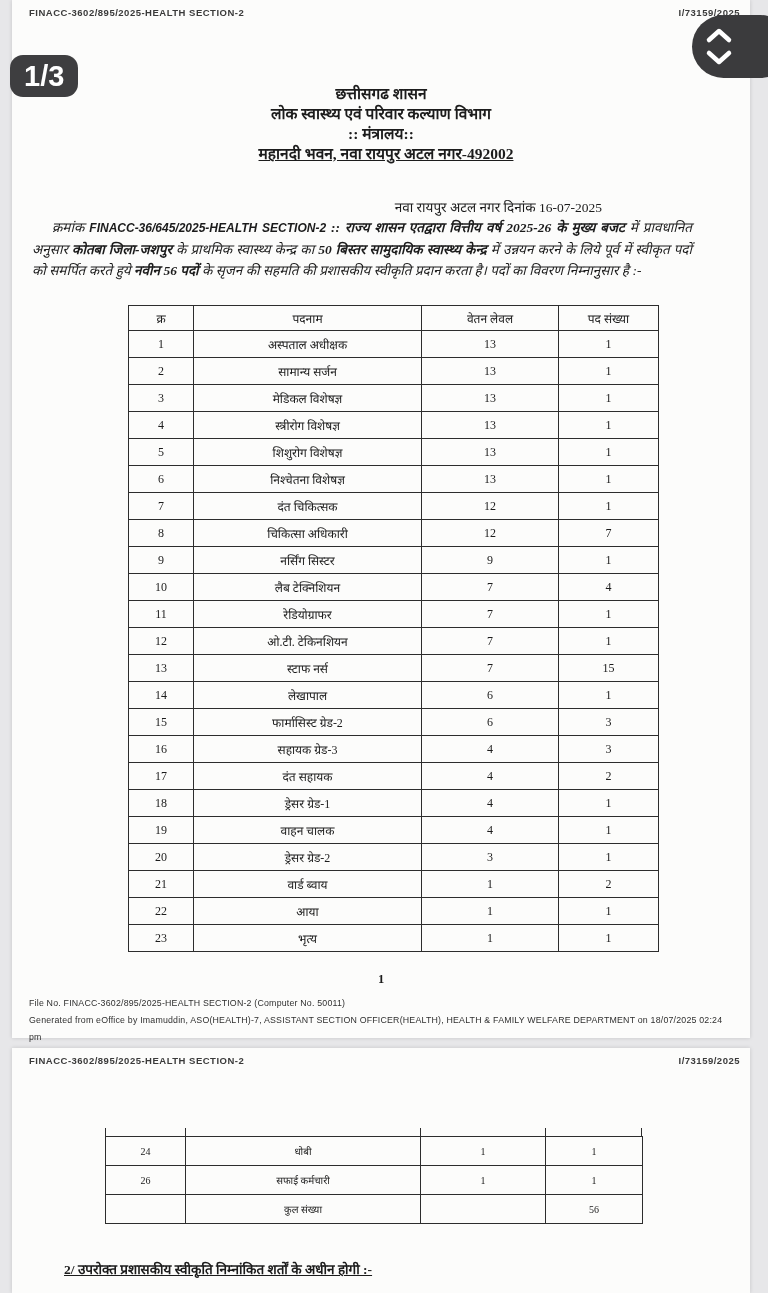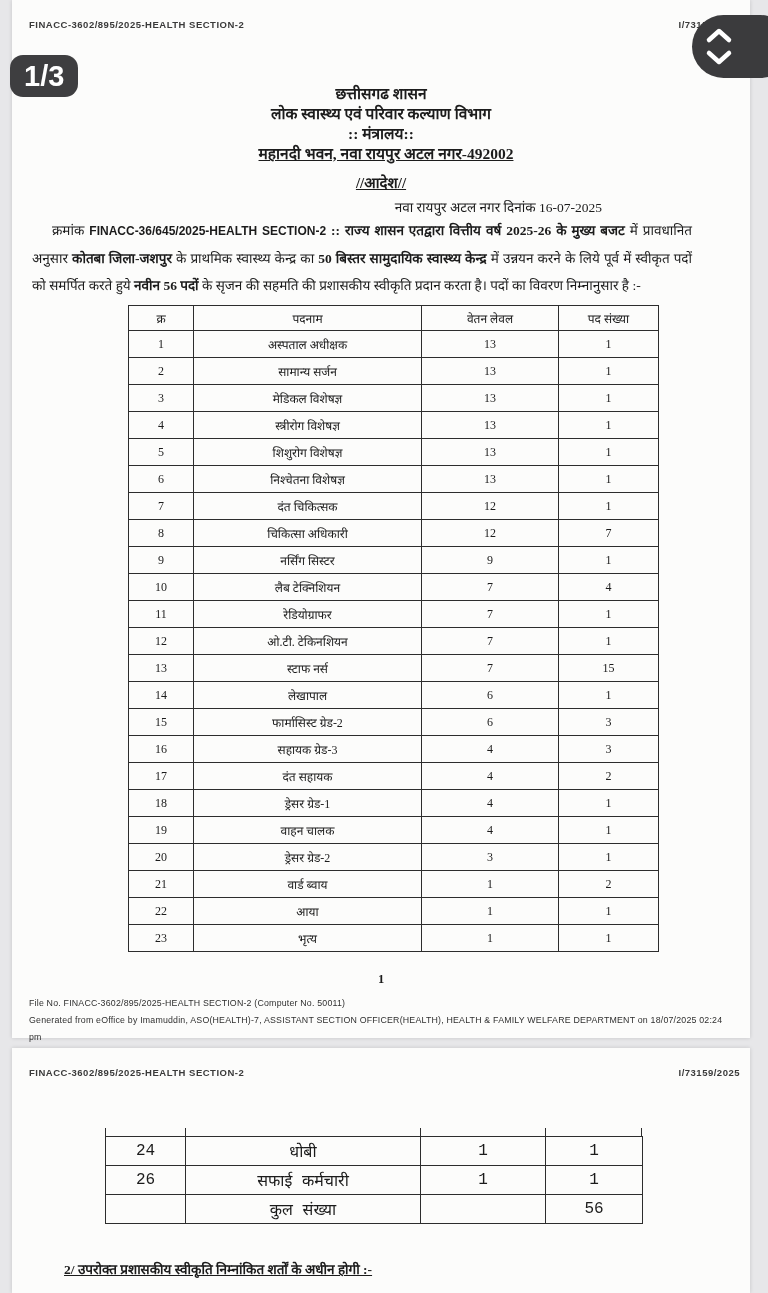--- a/index.html
+++ b/index.html
@@ -9,21 +9,21 @@
     font-family:"Liberation Sans", sans-serif;
     color:#1b1b1b;
   }
   .page{
     position:absolute;left:12px;width:738px;background:#fcfcfb;
     box-shadow:0 0 4px rgba(0,0,0,.15);
   }
   #page1{top:0;height:1038px;}
   #page2{top:1048px;height:245px;}
   .doc-header{
-    position:absolute;top:19px;left:17px;right:10px;
+    position:absolute;top:7px;left:17px;right:10px;
     display:flex;justify-content:space-between;
     font-size:9.5px;font-weight:bold;letter-spacing:.5px;color:#3a3a3a;
   }
   .badge{
     position:absolute;left:10px;top:55px;
     background:#3e3e40;color:#ffffff;
     font-size:29px;font-weight:bold;
     padding:5px 14px 4px 14px;border-radius:13px;
     font-family:"Liberation Sans", sans-serif;
   }
@@ -36,22 +36,23 @@
   .order-heading{
     position:absolute;top:172px;width:100%;text-align:center;
     font-size:15px;font-weight:bold;text-decoration:underline;
   }
   .date-line{
     position:absolute;top:198px;right:148px;
     font-size:13.5px;
   }
   .para{
     position:absolute;top:217px;left:20px;width:660px;
-    font-size:13.5px;line-height:27px;text-align:justify;
+    font-size:13.5px;line-height:21px;text-align:justify;
     text-indent:20px;
+    font-style:italic;
   }
   .para .latin{font-family:"Liberation Sans",sans-serif;font-size:12px;}
   table{border-collapse:collapse;table-layout:fixed;}
   #posts-table-p1{position:absolute;top:305px;left:103px;width:530px;margin-left:13px;}
   #posts-table-p1 th,#posts-table-p1 td{
     border:1px solid #2d2d2d;text-align:center;vertical-align:middle;
     font-size:12px;font-weight:normal;padding:0;height:26px;
     font-family:"Liberation Serif","DejaVu Serif",serif;
   }
   #posts-table-p1 th{height:24px;}
@@ -65,22 +66,22 @@
   }
   .stub{position:absolute;top:80px;left:93px;width:537px;height:8px;display:flex;}
   .stub div{box-sizing:border-box;border-left:1px solid #2d2d2d;height:8px;}
   .stub div:nth-child(1){width:80px;}
   .stub div:nth-child(2){width:235px;}
   .stub div:nth-child(3){width:125px;}
   .stub div:nth-child(4){width:97px;border-right:1px solid #2d2d2d;}
   #posts-table-p2{position:absolute;top:88px;left:93px;width:537px;}
   #posts-table-p2 td{
     border:1px solid #2d2d2d;text-align:center;vertical-align:middle;
-    font-size:16px;padding:0;height:28px;
-    font-family:Liberation Mono, monospace;
+    font-size:10px;padding:0;height:28px;
+    font-family:Liberation Serif, serif;
   }
   .condition{
     position:absolute;top:212px;left:52px;
     font-size:13.5px;font-weight:bold;text-decoration:underline;
   }
   .scroll-pill{
     position:absolute;top:15px;left:692px;width:100px;height:63px;
     background:#3b3b3d;border-radius:32px;
     display:flex;flex-direction:column;justify-content:center;
     gap:5px;padding-left:13px;box-sizing:border-box;
@@ -99,21 +100,20 @@
     <span>I/73159/2025</span>
   </div>
 
   <div class="title devn">
     <div>छत्तीसगढ शासन</div>
     <div>लोक स्वास्थ्य एवं परिवार कल्याण विभाग</div>
     <div>:: मंत्रालय::</div>
     <div class="u">महानदी भवन, नवा रायपुर अटल नगर-492002</div>
   </div>
 
-  <div class="order-heading devn">//आदेश//</div>
 
   <div class="date-line devn">नवा रायपुर अटल नगर दिनांक 16-07-2025</div>
 
   <div class="para devn"><span>क्रमांक </span><span class="latin" style="font-weight: bold;">FINACC-36/645/2025-HEALTH SECTION-2</span><span style="font-weight: bold;"> :: </span><span style="font-weight: bold;">राज्य शासन एतद्वारा  वित्तीय वर्ष 2025-26 के मुख्य बजट </span><span>में प्रावधानित अनुसार </span><span style="font-weight: bold;">कोतबा जिला-जशपुर </span><span>के प्राथमिक स्वास्थ्य केन्द्र का </span><span style="font-weight: bold;">50 बिस्तर सामुदायिक स्वास्थ्य केन्द्र </span><span>में उन्नयन करने के लिये पूर्व में स्वीकृत पदों को समर्पित करते हुये </span><span style="font-weight: bold;">नवीन 56 पदों </span><span>के  सृजन  की सहमति की प्रशासकीय स्वीकृति प्रदान करता है। पदों का विवरण निम्नानुसार है :-</span></div>
 
   <table id="posts-table-p1">
     <colgroup>
         <col style="width:65px">
         <col style="width:228px">
         <col style="width:137px">

